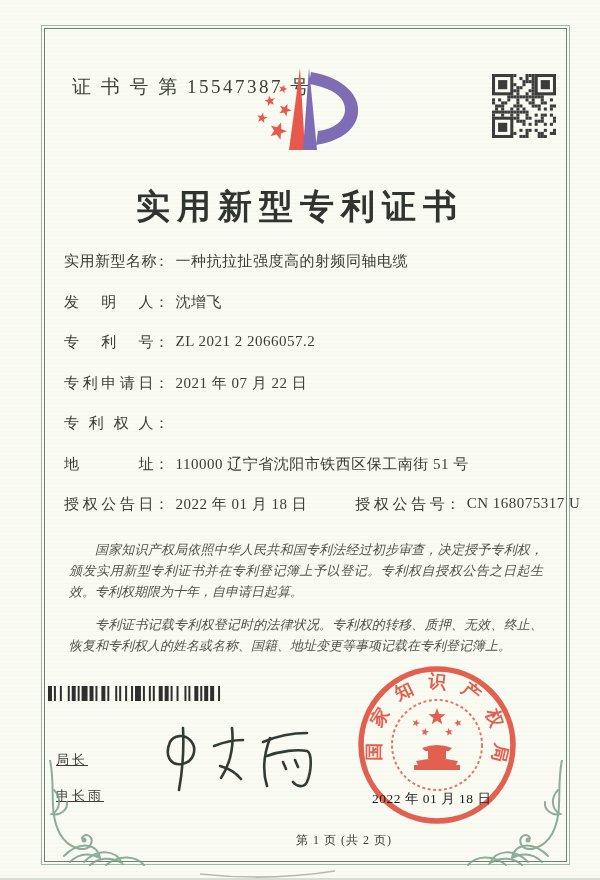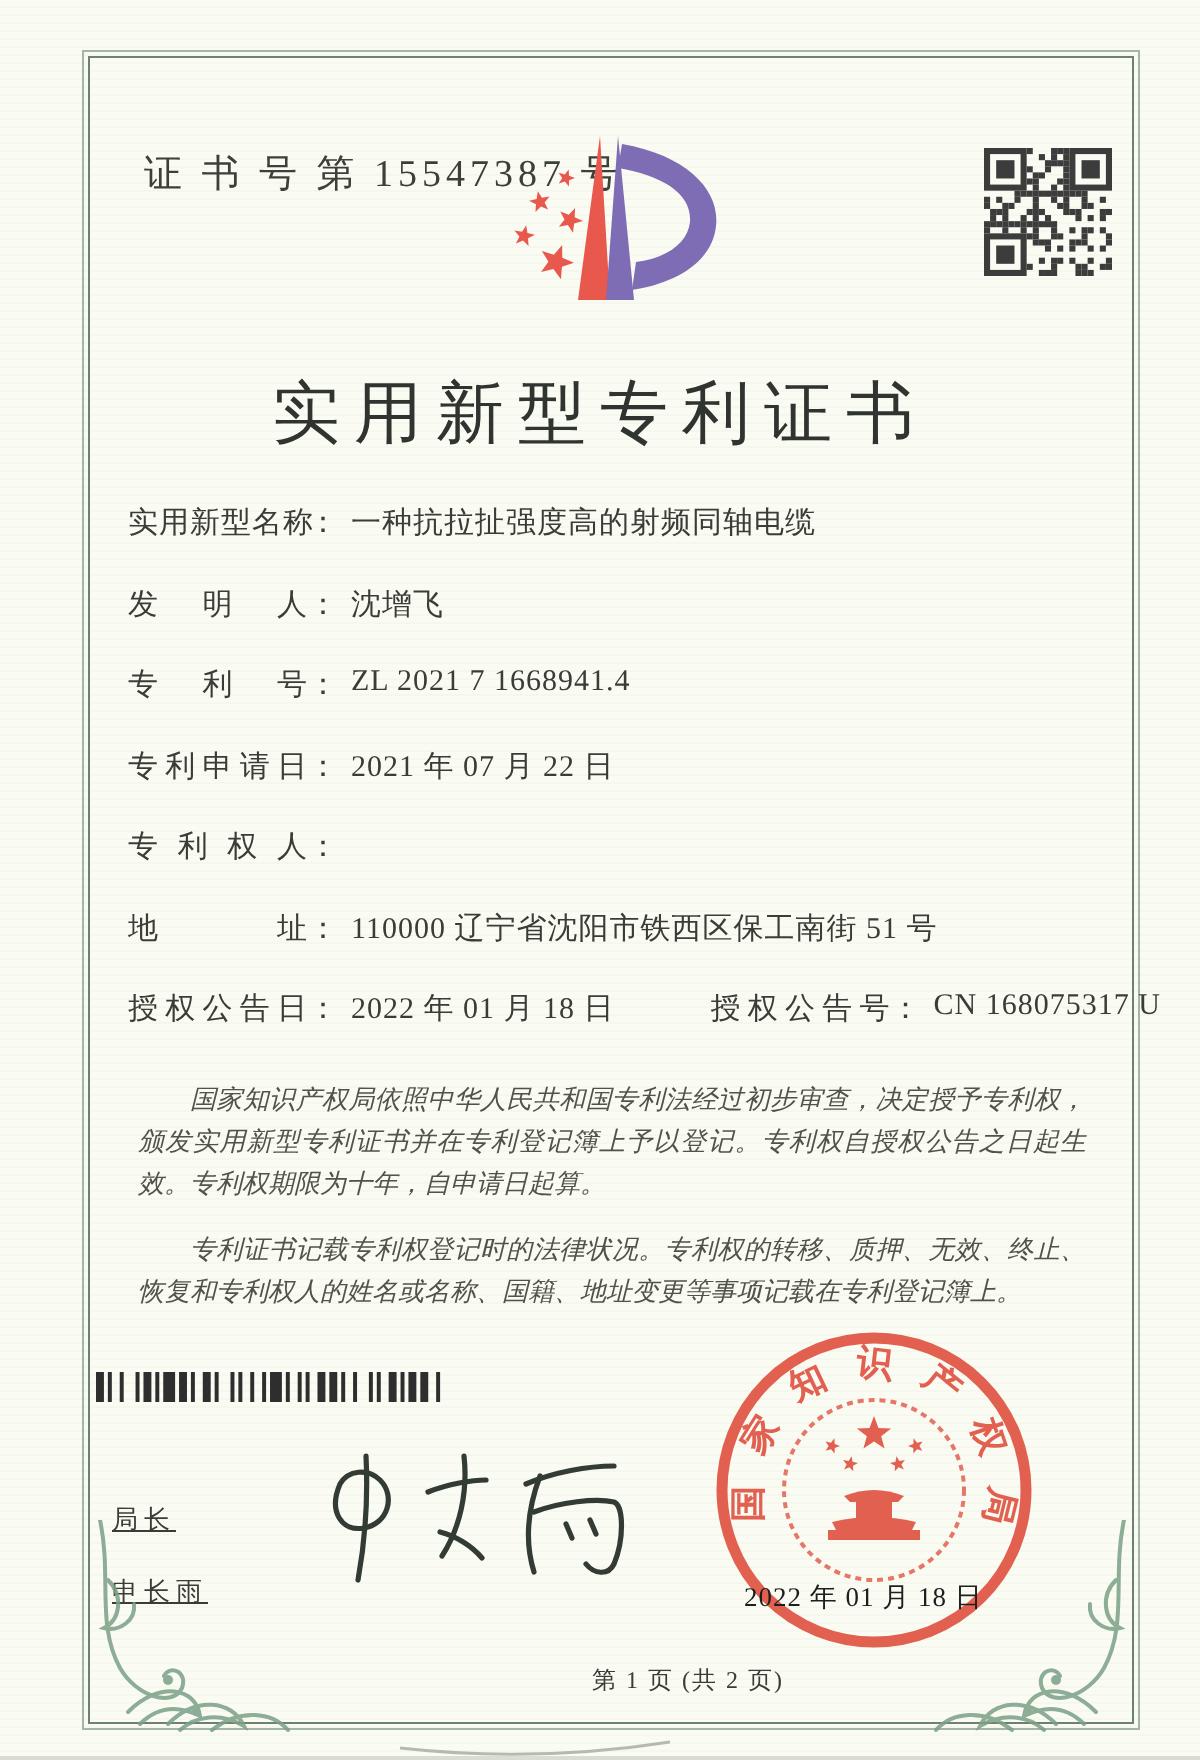--- a/index.html
+++ b/index.html
@@ -22,21 +22,21 @@
     pointer-events:none;
   }
   .cert-no{
     position:absolute;left:56px;top:74px;
     font-size:19px;letter-spacing:2.5px;color:#3d4038;margin-left:16px;
   }
   .logo{position:absolute;left:232px;top:58px;width:136px;height:108px;}
   .qr{position:absolute;left:492px;top:74px;width:64px;height:64px;}
   .title{
     position:absolute;left:0;top:184px;width:600px;text-align:center;
-    font-size:34px;font-weight:400;letter-spacing:7px;color:#2f3430;
+    font-size:34px;font-weight:700;letter-spacing:7px;color:#2f3430;
   }
   .fields{position:absolute;left:64px;top:252px;right:40px;}
   .frow{height:40.5px;display:flex;align-items:flex-start;font-size:15px;color:#3a3d36;letter-spacing:0.5px;}
   .fpair{display:flex;align-items:flex-start;white-space:nowrap;}
   .flabel{display:inline-block;width:90px;text-align:justify;text-align-last:justify;}
   .fcolon{display:inline-block;margin-right:6px;}
   .fvalue{display:inline-block;}
   .pair2{margin-left:48px;}
   .paras{
     position:absolute;left:57px;top:527px;width:498px;
@@ -237,21 +237,21 @@
       <span class="fpair">
           <span class="flabel">发明人</span>
           <span class="fcolon">：</span>
           <span class="fvalue">沈增飞</span>
         </span>
     </div>
     <div class="frow">
       <span class="fpair">
           <span class="flabel">专利号</span>
           <span class="fcolon">：</span>
-          <span class="fvalue">ZL 2021 7 1668941.4</span>
+          <span class="fvalue">ZL 2021 2 2066057.2</span>
         </span>
     </div>
     <div class="frow">
       <span class="fpair">
           <span class="flabel">专利申请日</span>
           <span class="fcolon">：</span>
           <span class="fvalue">2021 年 07 月 22 日</span>
         </span>
     </div>
     <div class="frow">

